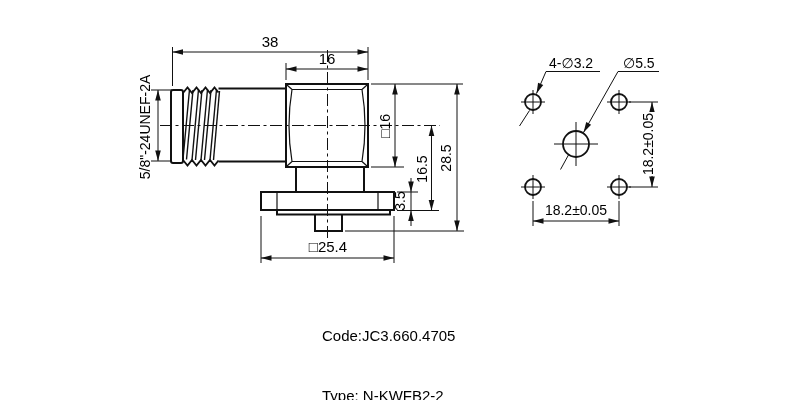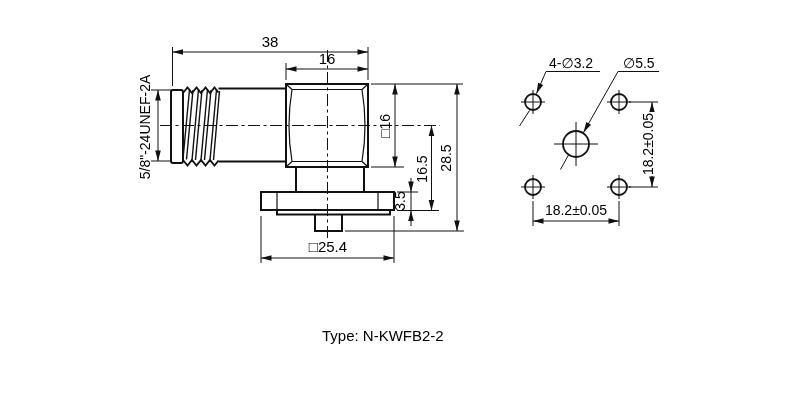--- a/index.html
+++ b/index.html
@@ -188,19 +188,20 @@
       <line class="dim" x1="629" y1="102" x2="658" y2="102"></line>
       <line class="dim" x1="629" y1="187" x2="658" y2="187"></line>
       <line class="dim" x1="652" y1="102" x2="652" y2="187" marker-start="url(#arr)" marker-end="url(#arr)"></line>
       <rect class="mask" x="644" y="112" width="13" height="64"></rect>
       <text x="653" y="144" text-anchor="middle" transform="rotate(-90 653 144)">18.2±0.05</text>
     </g>
   </g>
 </svg>
 
   <div class="info">
+    <div>Code:JC3.660.4705</div>
     <div>Type: N-KWFB2-2</div>
     
     
     
   </div>
 
 </div>
 
 </body></html>

